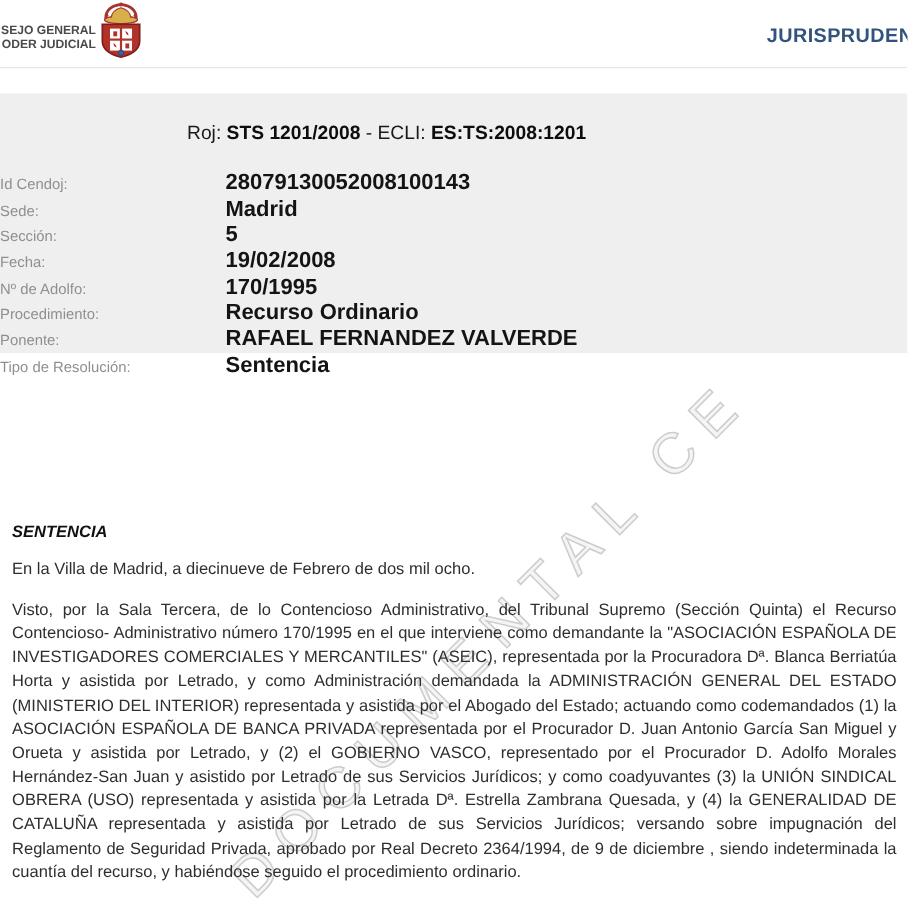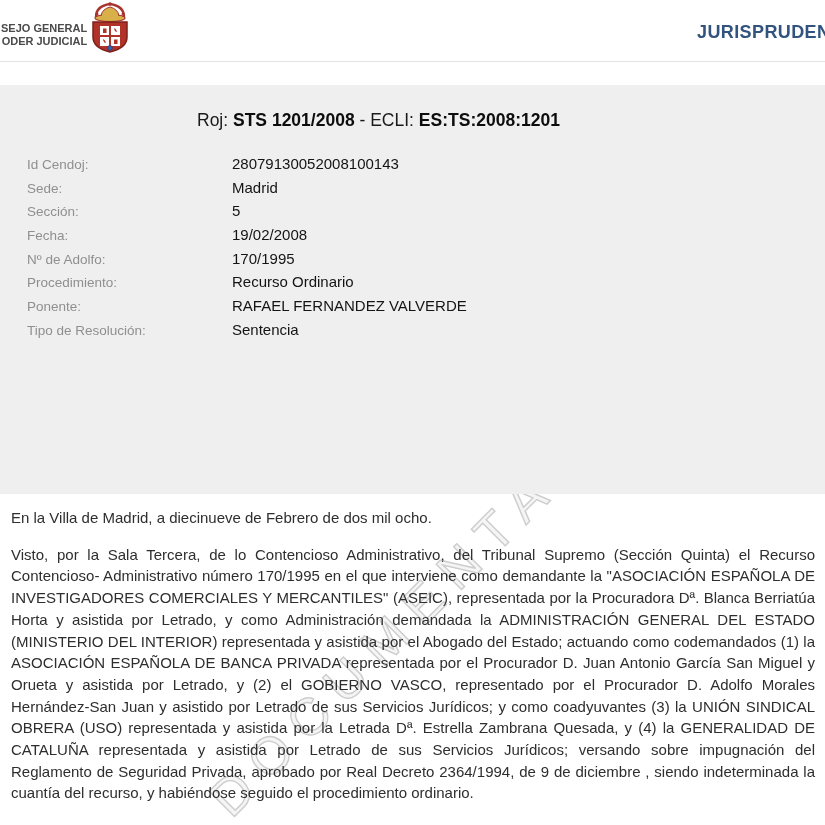--- a/index.html
+++ b/index.html
@@ -49,46 +49,45 @@
     white-space: nowrap;
     color: rgba(0,0,0,0.04);
     -webkit-text-stroke: 1.4px #cdcdcd;
     z-index: 1;
     pointer-events: none;
   }
 
   
   .meta-panel {
     position: absolute; top: 85px; left: 0;
-    width: 825px; height: 409px;
+    width: 825px; height: 236px;
     background: #efefef;
     z-index: 3;
     box-sizing: border-box;
     padding-top: 25px;
-    padding-left: 27px;
   }
   .doc-title {
     margin-left: 170px;
     font-size: 17.5px;
     color: #1a1a1a;
     white-space: nowrap;
   }
   .doc-title b { font-weight: bold; color: #0d0d0d; }
   .meta-rows { margin-top: 24px; }
   .meta-row { display: flex; height: 23.7px; align-items: baseline; }
   .meta-label {
     flex: none; width: 197px;
     color: #8f8f8f;
     font-size: 13.5px;
   }
   .meta-value {
     margin-left: 8px;
-    font-weight: normal;
+    font-weight: bold;
     color: #141414;
-    font-size: 15px;
+    font-size: 20px;
     white-space: nowrap;
   }
 
   
   .doc-body {
     position: absolute; top: 415px; left: 11px;
     width: 804px;
     z-index: 2;
   }
   .body-heading {

